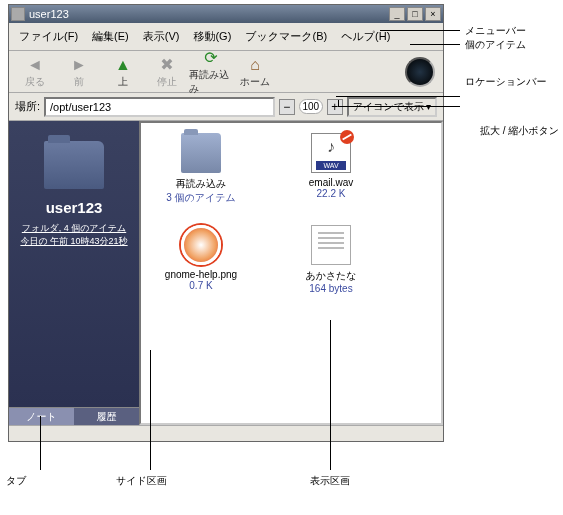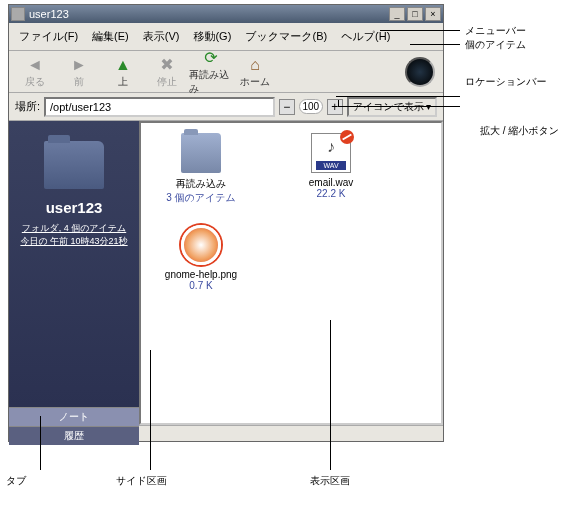--- a/index.html
+++ b/index.html
@@ -23,21 +23,21 @@
 .zoom-btn { width: 16px; height: 16px; border: 1px solid #888; background: #e0e0e0; text-align: center; line-height: 14px; cursor: pointer; font-size: 12px; }
 .zoom-val { width: 24px; text-align: center; font-size: 10px; border: 1px solid #aaa; border-radius: 10px; padding: 1px 2px; background: #fff; }
 .view-sel { border: 2px inset #ccc; background: #e8e6e0; padding: 2px 4px; font-size: 10px; height: 20px; display: flex; align-items: center; gap: 2px; cursor: pointer; }
 .main { display: flex; height: 304px; }
 .sidebar { width: 130px; background: linear-gradient(#3a4160,#2a3050); color: #fff; display: flex; flex-direction: column; }
 .side-content { flex: 1; padding: 12px 8px; text-align: center; }
 .folder-icon { width: 60px; height: 48px; margin: 8px auto 10px; background: linear-gradient(#6a7aa0,#4a5a80); border-radius: 2px 6px 2px 2px; position: relative; }
 .folder-icon:before { content: ""; position: absolute; top: -6px; left: 4px; width: 22px; height: 8px; background: #5a6a90; border-radius: 2px 2px 0 0; }
 .side-title { font-size: 15px; font-weight: bold; margin-bottom: 6px; }
 .side-info { font-size: 9px; line-height: 1.4; text-decoration: underline; }
-.side-tabs { display: flex; height: 18px; flex-direction: column; }
+.side-tabs { display: flex; height: 18px; }
 .side-tab { flex: 1; background: #5a6080; border-top: 1px solid #888; text-align: center; line-height: 18px; font-size: 10px; cursor: pointer; }
 .side-tab.active { background: #8a90b0; }
 .view-area { flex: 1; background: #fff; border: 2px inset #ccc; overflow: auto; padding: 10px; display: flex; flex-wrap: wrap; gap: 20px 30px; align-content: flex-start; }
 .file-item { width: 100px; text-align: center; cursor: pointer; }
 .file-ico { width: 40px; height: 40px; margin: 0 auto 4px; position: relative; }
 .ico-folder { background: linear-gradient(#a0b0d0,#7888a8); border-radius: 2px 4px 2px 2px; }
 .ico-folder:before { content:""; position:absolute; top:-4px; left:3px; width:14px; height:6px; background:#8898b8; border-radius:2px 2px 0 0; }
 .ico-wav { background: #fff; border: 1px solid #888; }
 .ico-wav:after { content:"WAV"; position:absolute; bottom:2px; left:4px; right:4px; background:#2a3a8a; color:#fff; font-size:7px; padding:1px; }
 .ico-wav:before { content:"♪"; position:absolute; top:4px; left:50%; transform:translateX(-50%); font-size:16px; color:#444; }
@@ -137,20 +137,25 @@
               <div class="no-badge"></div>
             </div>
             <div class="file-name">email.wav</div>
             <div class="file-sub">22.2 K</div>
           </div>
           <div class="file-item">
             <div class="file-ico ico-png"></div>
             <div class="file-name">gnome-help.png</div>
             <div class="file-sub">0.7 K</div>
           </div>
+          <div class="file-item">
+            <div class="file-ico ico-doc"></div>
+            <div class="file-name">あかさたな</div>
+            <div class="file-sub">164 bytes</div>
+          </div>
         </div>
   </div>
   <div class="statusbar"></div>
 </div>
 
 <div class="line" style="left:380px; top:30px; width:80px;"></div>
 <div class="callout" style="left:465px; top:24px;">メニューバー</div>
 <div class="line" style="left:410px; top:44px; width:50px;"></div>
 <div class="callout" style="left:465px; top:38px;">個のアイテム</div>
 <div class="line" style="left:336px; top:96px; width:124px;"></div>

